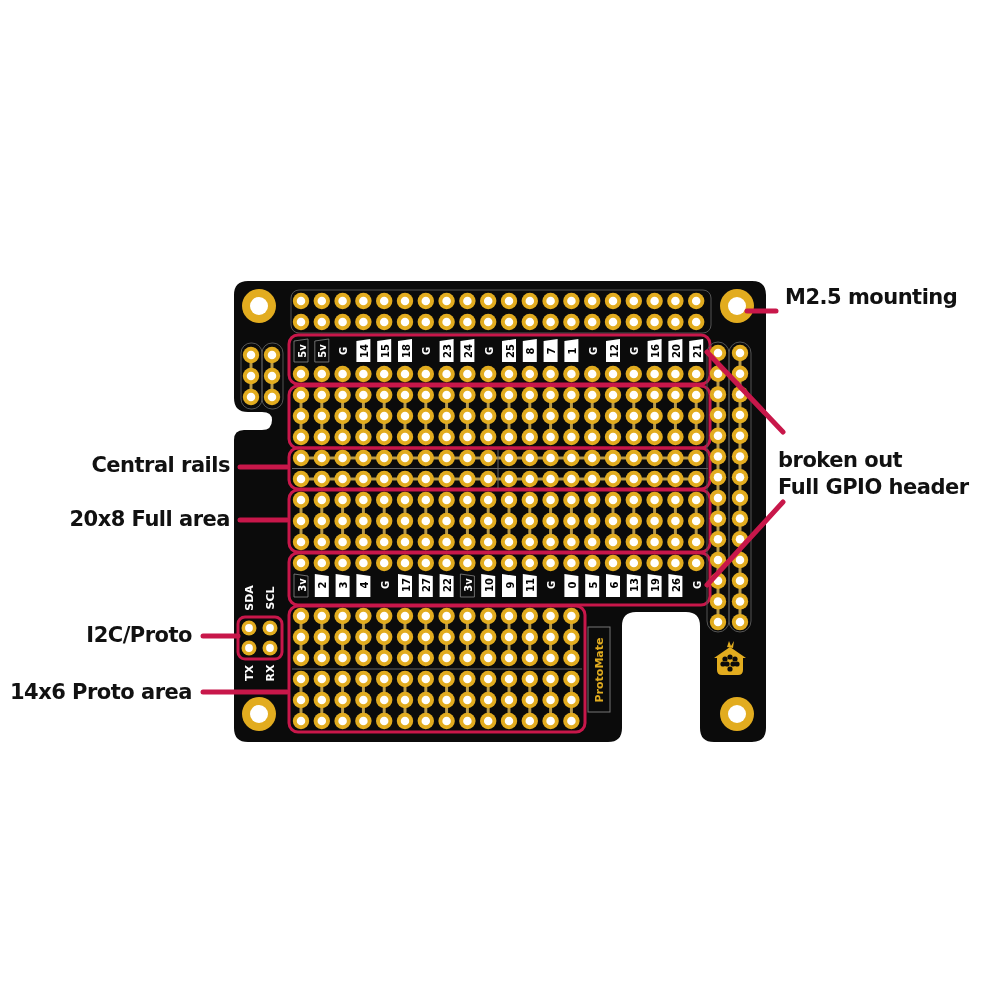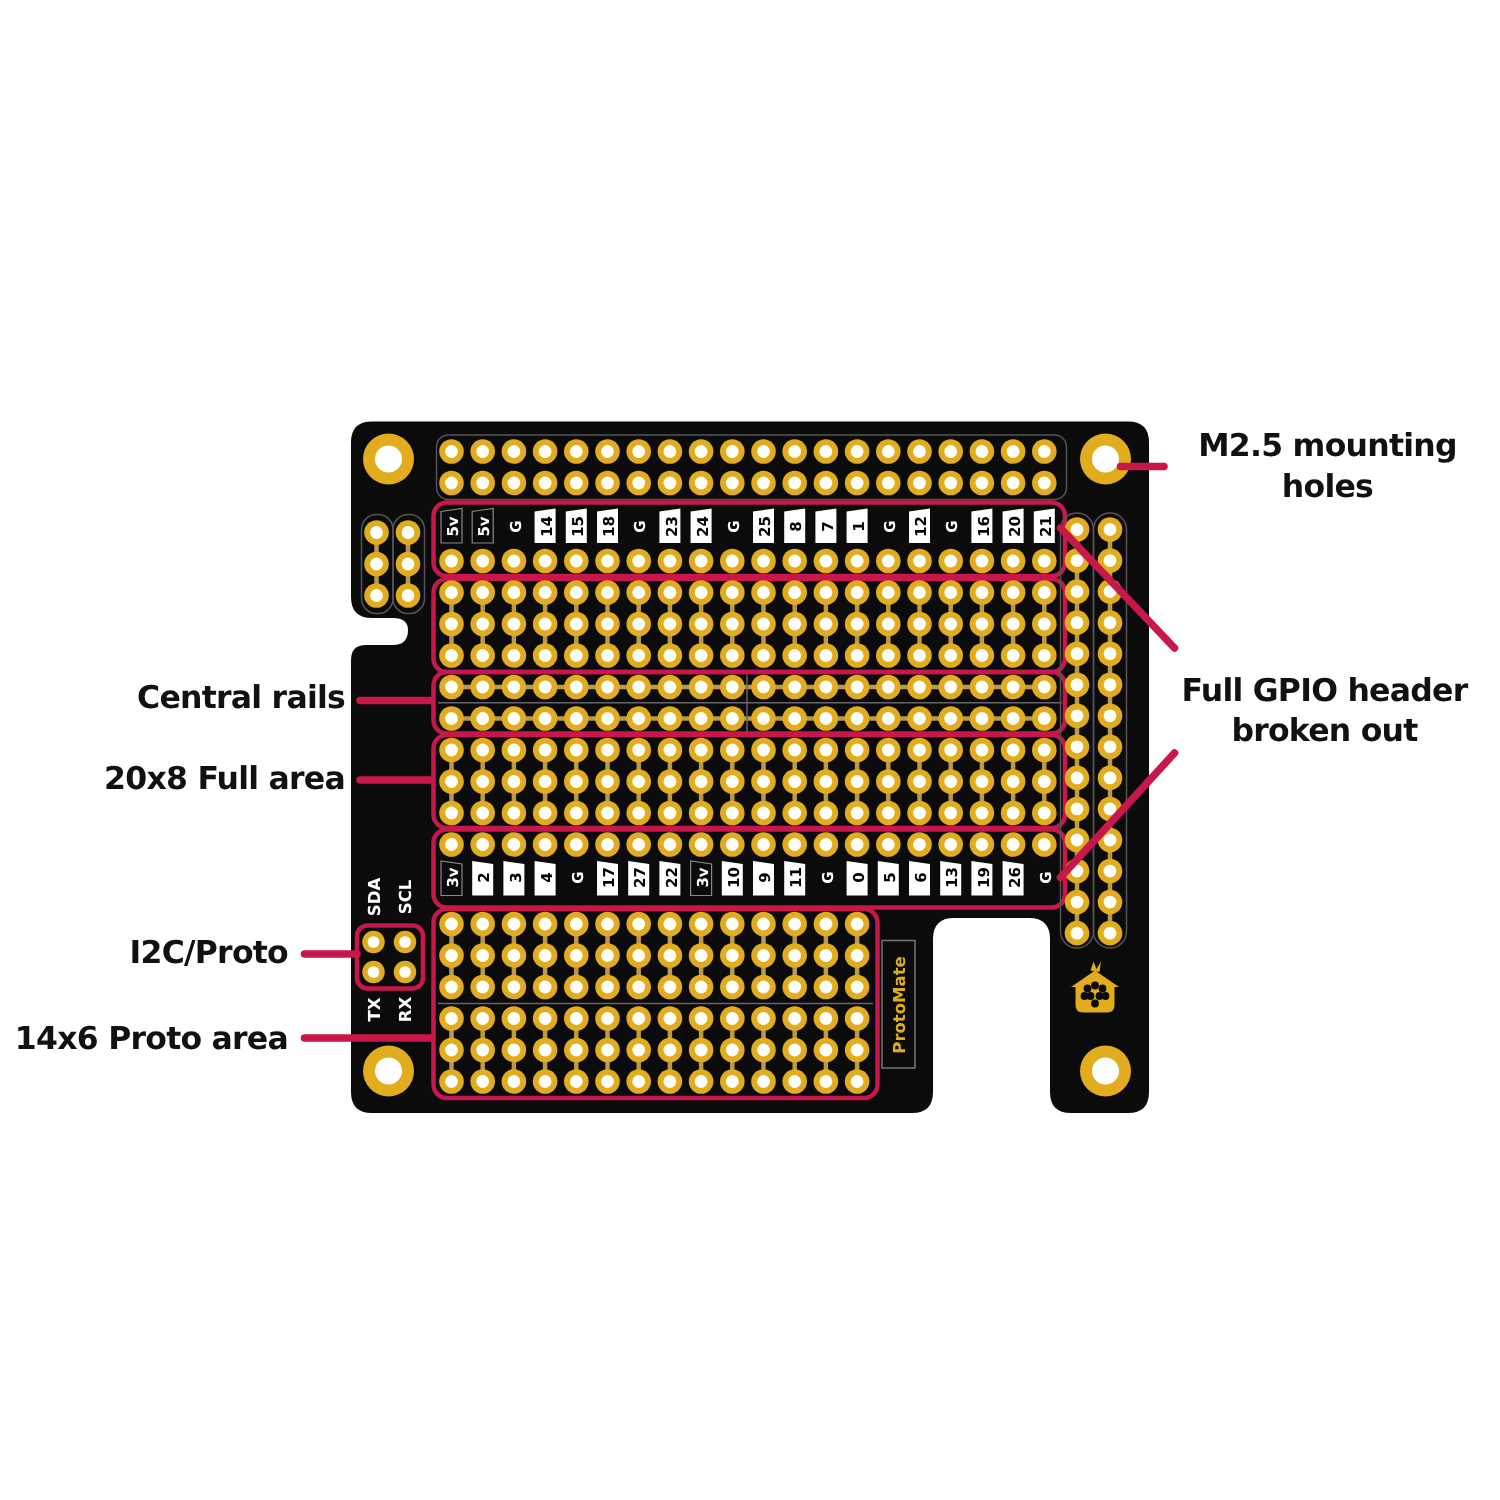--- a/index.html
+++ b/index.html
@@ -1,20 +1,20 @@
 <!DOCTYPE html>
 <html><head>
 <meta charset="utf-8">
 <style>
   html, body { margin:0; padding:0; background:#ffffff; }
   body { width:1000px; height:1000px; position:relative; overflow:hidden; font-family:"DejaVu Sans", sans-serif; }
   #stage { position:absolute; left:0; top:0; width:1000px; height:1000px; }
   .label { position:absolute; font-family:"DejaVu Sans", sans-serif; font-weight:bold; color:#111; font-size:21px; letter-spacing:-0.5px; white-space:nowrap; }
   .label.right { text-align:center; }
-  .label.center { text-align:center; }
+  .label.center { }
   svg text { font-family:"DejaVu Sans", sans-serif; font-weight:bold; }
 </style>
 </head>
 <body>
 
 <div id="stage">
   <svg id="board-svg" width="1000" height="1000" viewBox="0 0 1000 1000" xmlns="http://www.w3.org/2000/svg">
       <path d="M 248 281 L 752 281 Q 766 281 766 295 L 766 728 Q 766 742 752 742 L 714 742 Q 700 742 700 728 L 700 626 Q 700 612 686 612 L 636 612 Q 622 612 622 626 L 622 728 Q 622 742 608 742 L 248 742 Q 234 742 234 728 L 234 440 Q 234 430 244 430 L 262 430 Q 272 430 272 420 Q 272 412 262 412 L 248 412 Q 234 412 234 398 L 234 295 Q 234 281 248 281 Z" fill="#0b0b0b"></path>
       <g>
         <rect x="291" y="290" width="420" height="43" rx="8" ry="8" fill="none" stroke="#555" stroke-width="1"></rect>
@@ -1015,25 +1015,24 @@
         <line x1="240" y1="520" x2="287" y2="520" stroke="#c8174a" stroke-width="5" stroke-linecap="round"></line>
         <line x1="203" y1="636" x2="238" y2="636" stroke="#c8174a" stroke-width="5" stroke-linecap="round"></line>
         <line x1="203" y1="692" x2="287" y2="692" stroke="#c8174a" stroke-width="5" stroke-linecap="round"></line>
         <line x1="707" y1="352" x2="783" y2="432" stroke="#c8174a" stroke-width="5" stroke-linecap="round"></line>
         <line x1="707" y1="585" x2="783" y2="502" stroke="#c8174a" stroke-width="5" stroke-linecap="round"></line>
       </g>
     </svg>
 
   <div class="label center" style="left:785px; top:284px; width:200px; line-height:27px;">
     <div>M2.5 mounting</div>
-    <div>holes</div>
   </div>
 
   <div class="label center" style="left:778px; top:447px; width:210px; line-height:27px;">
+    <div>broken out</div>
     <div>Full GPIO header</div>
-    <div>broken out</div>
   </div>
 
   <div class="label right" style="right:770px; top:453px;">Central rails</div>
   <div class="label right" style="right:770px; top:507px;">20x8 Full area</div>
   <div class="label right" style="right:808px; top:623px;">I2C/Proto</div>
   <div class="label right" style="right:808px; top:680px;">14x6 Proto area</div>
 </div>
 
 </body></html>

